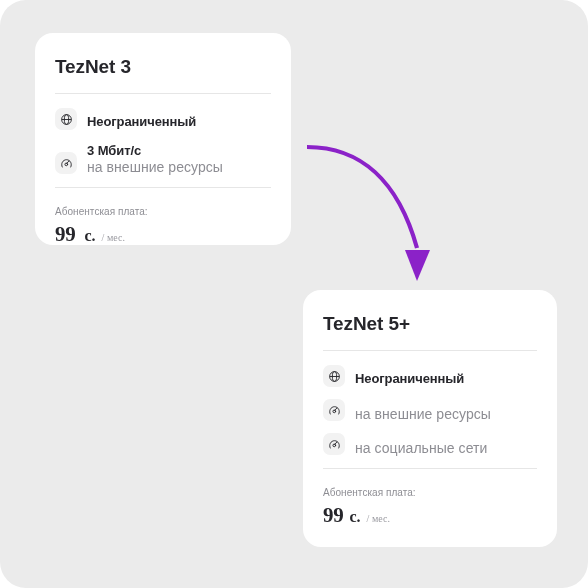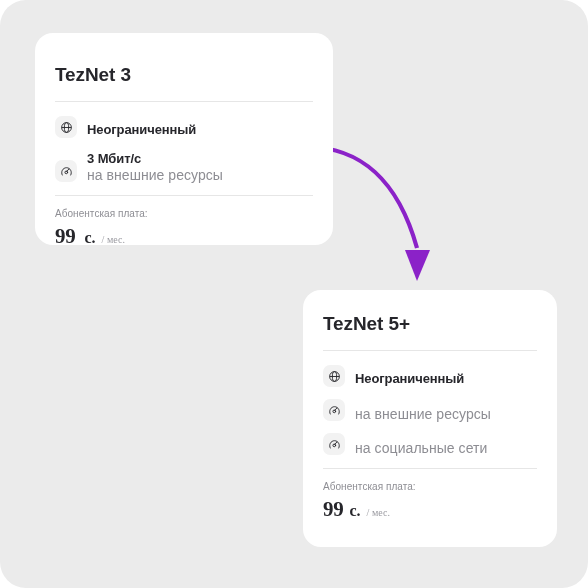--- a/index.html
+++ b/index.html
@@ -33,23 +33,23 @@
   
   .card {
     position: absolute;
     background: #ffffff;
     border-radius: 18px;
     box-sizing: border-box;
   }
   .card-1 {
     left: 35px;
     top: 33px;
-    width: 298px;
+    width: 256px;
     height: 212px;
-    padding: 25px 20px 0 20px;
+    padding: 17px 20px 0 20px;
   }
   .card-2 {
     left: 303px;
     top: 290px;
     width: 254px;
     height: 257px;
     padding: 17px 20px 4px 20px;
   }
 
   .card-title {
@@ -105,21 +105,21 @@
     letter-spacing: -0.1px;
   }
   .feature-sub {
     font-size: 14px;
     color: #8d8d93;
     line-height: 14px;
     margin-top: 1px;
     letter-spacing: 0.05px;
   }
 
-  .price-block { margin-top: 11px; }
+  .price-block { margin-top: 17px; }
   .price-label {
     font-size: 10px;
     color: #8d8d93;
     line-height: 14px;
     letter-spacing: 0.05px;
   }
   .price-row {
     display: flex;
     align-items: baseline;
     margin-top: 3px;

